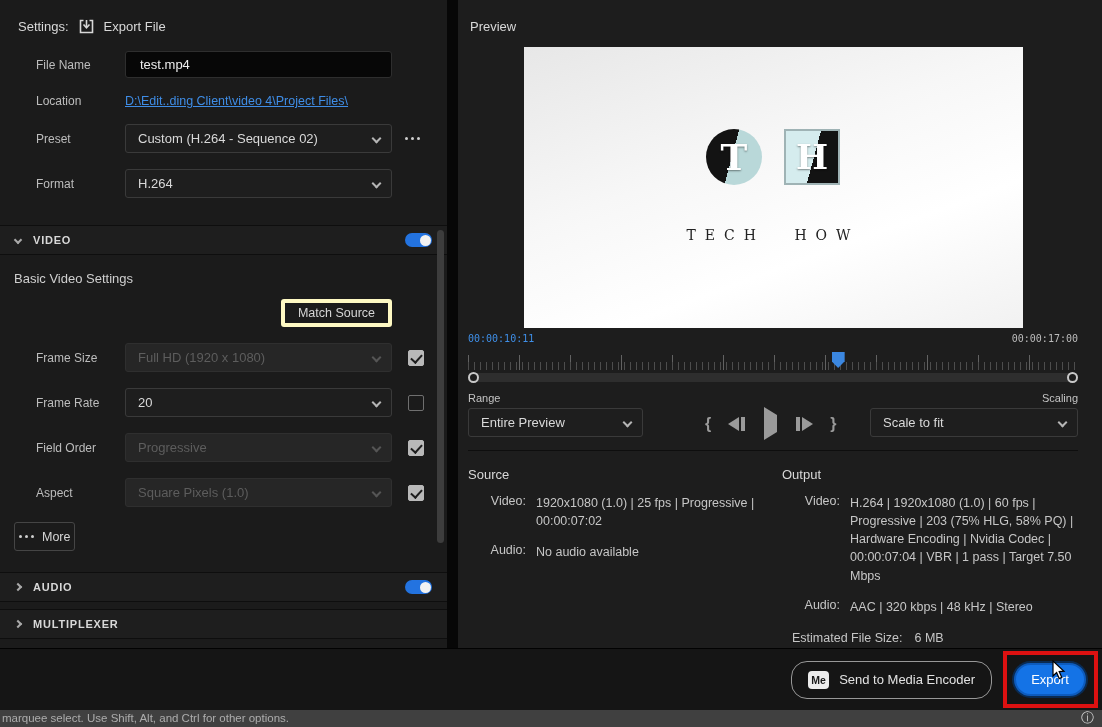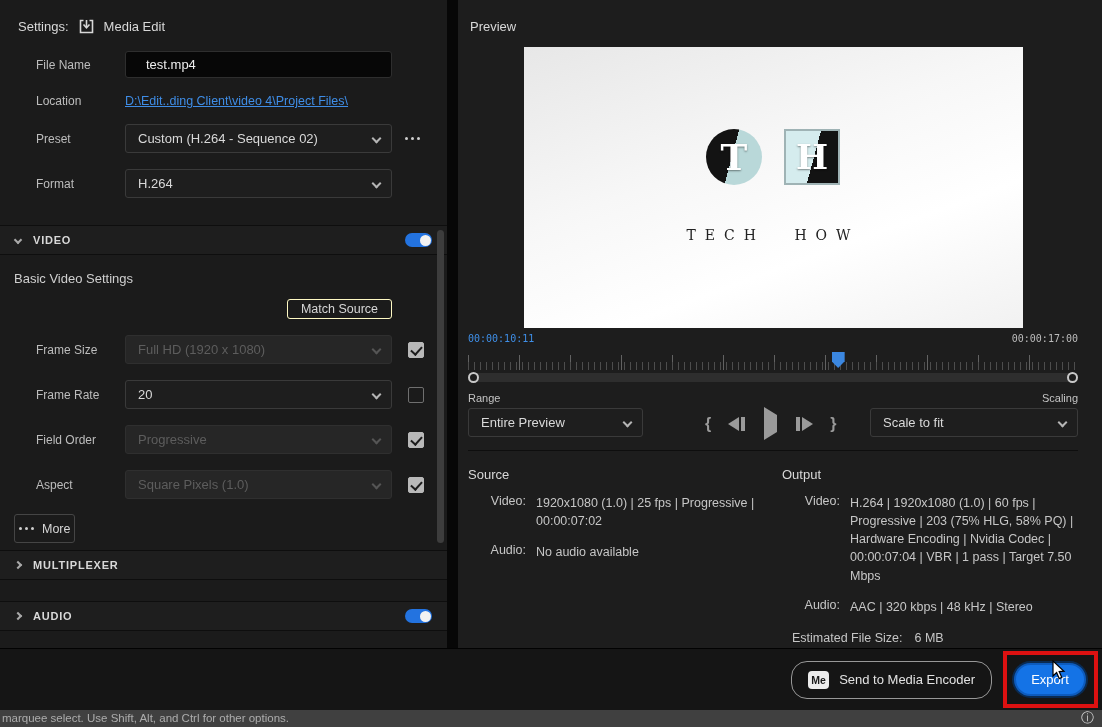--- a/index.html
+++ b/index.html
@@ -9,21 +9,21 @@
 
   
   .left-panel { position:absolute; left:0; top:0; width:447px; height:648px; background:#1b1b1b; overflow:hidden; }
   .panel-divider { position:absolute; left:447px; top:0; width:11px; height:648px; background:#070707; }
 
   .settings-header { display:flex; align-items:center; gap:9px; padding:18px 0 0 18px; color:#d8d8d8; font-size:13px; }
   .mf-icon { width:17px; height:17px; }
 
   .form-row { display:flex; align-items:center; margin-top:16px; }
   .form-row .lbl { width:125px; padding-left:36px; font-size:12px; color:#bdbdbd; flex:none; }
-  .text-input { width:267px; height:27px; background:#070707; border:1px solid #2e2e2e; border-radius:3px; color:#ededed; font-size:13px; padding-left:20px; font-family:"Liberation Sans",sans-serif; }
+  .text-input { width:267px; height:27px; background:#070707; border:1px solid #2e2e2e; border-radius:3px; color:#ededed; font-size:13px; padding-left:14px; font-family:"Liberation Sans",sans-serif; }
   .link { color:#3f8de6; font-size:12.5px; text-decoration:underline; cursor:pointer; }
 
   .sel { position:relative; width:267px; height:29px; background:#1e1e1e; border:1px solid #3a3a3a; border-radius:3px; display:flex; align-items:center; padding:0 28px 0 12px; font-size:13px; color:#d9d9d9; }
   .sel .chev { position:absolute; right:11px; top:10px; }
   .sel.disabled { background:#262626; border-color:#2f2f2f; color:#5d5d5d; }
   .sel.disabled .chev { border-color:#555; }
   .chev { width:7px; height:7px; border-right:2px solid #b5b5b5; border-bottom:2px solid #b5b5b5; transform:rotate(45deg); display:inline-block; }
   .chev.right { transform:rotate(-45deg); }
 
   .dots { display:flex; gap:3px; align-items:center; }
@@ -31,21 +31,21 @@
   .dots-btn { margin-left:13px; cursor:pointer; }
 
   .sec-row { height:30px; display:flex; align-items:center; padding:0 15px; background:#1e1e1e; border-top:1px solid #0e0e0e; border-bottom:1px solid #0e0e0e; cursor:pointer; }
   .sec-row .sec-label { margin-left:12px; font-size:11px; font-weight:bold; letter-spacing:.8px; color:#d8d8d8; }
   .sec-row .chev { border-color:#a9a9a9; width:6px; height:6px; }
   .toggle { margin-left:auto; width:27px; height:14px; border-radius:7px; background:#2373e0; position:relative; cursor:pointer; flex:none; }
   .toggle::after { content:""; position:absolute; right:1.5px; top:1.5px; width:11px; height:11px; border-radius:50%; background:#f2f2f2; }
 
   .basic-label { margin:16px 0 0 14px; font-size:13px; color:#cfcfcf; }
   .match-row { display:flex; justify-content:flex-end; padding-right:55px; margin-top:13px; }
-  .btn-outline { height:20px; padding:0 13px; background:transparent; border:1px solid #fef9c3; border-radius:3px; color:#d6d6d6; font-size:12.5px; display:flex; align-items:center; cursor:pointer; font-family:"Liberation Sans",sans-serif; }
+  .btn-outline { height:28px; padding:0 13px; background:transparent; border:4px solid #fef9c3; border-radius:3px; color:#d6d6d6; font-size:12.5px; display:flex; align-items:center; cursor:pointer; font-family:"Liberation Sans",sans-serif; }
 
   .chk { width:16px; height:16px; border:1.5px solid #6f6f6f; border-radius:2px; margin-left:16px; position:relative; cursor:pointer; flex:none; }
   .chk.checked { background:#b9b9b9; border-color:#b9b9b9; }
   .chk.checked::after { content:""; position:absolute; left:3.5px; top:1.5px; width:5px; height:9px; border-right:2px solid #1d1d1d; border-bottom:2px solid #1d1d1d; transform:rotate(42deg); }
 
   .more-btn { margin:15px 0 0 14px; height:29px; padding:0 4px; border:1px solid #454545; border-radius:3px; display:inline-flex; align-items:center; gap:8px; color:#d6d6d6; font-size:12.5px; cursor:pointer; background:transparent; font-family:"Liberation Sans",sans-serif; }
 
   .scroll-thumb { position:absolute; right:3px; top:230px; width:7px; height:313px; border-radius:3.5px; background:#3d3d3d; }
 
   
@@ -119,21 +119,21 @@
 
   <div class="left-panel">
 
     <div class="settings-header">
       <span>Settings:</span>
       <svg class="mf-icon" viewBox="0 0 17 17">
         <path d="M5.5 2.5 H2.5 V14.5 H14.5 V2.5 H11.5" fill="none" stroke="#d8d8d8" stroke-width="1.6"></path>
         <path d="M8.5 2 V9" fill="none" stroke="#d8d8d8" stroke-width="1.6"></path>
         <path d="M5.5 6.5 L8.5 9.8 L11.5 6.5" fill="none" stroke="#d8d8d8" stroke-width="1.6"></path>
       </svg>
-      <span>Media Edit</span>
+      <span>Export File</span>
     </div>
 
     <div class="form-row">
       <span class="lbl">File Name</span>
       <input class="text-input" type="text" value="test.mp4" style="">
     </div>
 
     <div class="form-row">
       <span class="lbl">Location</span>
       <a class="link">D:\Edit..ding Client\video 4\Project Files\</a>
@@ -210,29 +210,29 @@
 
     <button class="more-btn">
       <span class="dots">
           <i></i>
           <i></i>
           <i></i>
         </span>
       <span>More</span>
     </button>
 
-    <div class="sec-row" style="margin-top:7px;">
-      <span class="chev right"></span>
-      <span class="sec-label">MULTIPLEXER</span>
-    </div>
-
     <div class="sec-row" style="margin-top:21px;">
       <span class="chev right"></span>
       <span class="sec-label">AUDIO</span>
       <span class="toggle"></span>
+    </div>
+
+    <div class="sec-row" style="margin-top:7px;">
+      <span class="chev right"></span>
+      <span class="sec-label">MULTIPLEXER</span>
     </div>
 
     <div class="scroll-thumb"></div>
   </div>
 
   <div class="panel-divider"></div>
 
   <div class="right-panel">
     <div class="preview-title">Preview</div>
 

